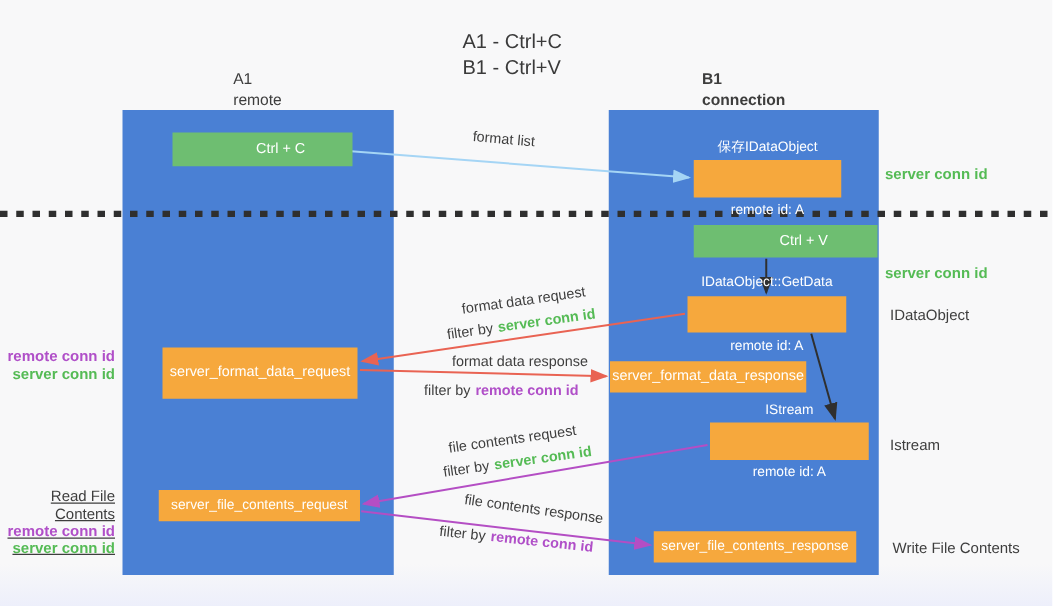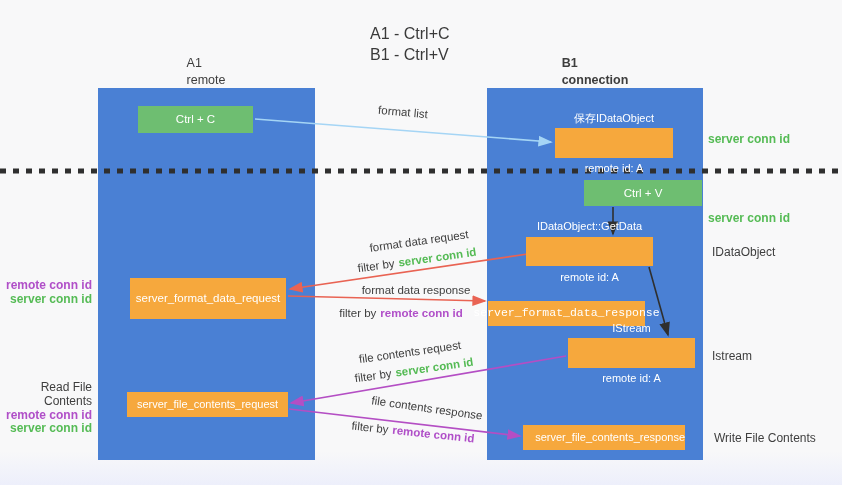--- a/index.html
+++ b/index.html
@@ -7,21 +7,21 @@
     background:linear-gradient(180deg,#f8f8f9 0%,#f8f8f9 93%,#edeffb 100%);}
   .title{position:absolute;left:370px;top:8px;font-size:16px;color:#3a3a3a;line-height:1.3;white-space:nowrap;margin-top:16px;}
   .col-header{position:absolute;top:55px;transform:translateX(-50%);
     font-size:12.5px;color:#3d3d3d;line-height:1.35;white-space:nowrap;}
   .lane{position:absolute;top:88px;height:372px;background:#4a80d4;}
   .lane-a1{left:98px;width:217px;}
   .lane-b1{left:487px;width:216px;}
   svg.overlay{position:absolute;left:0;top:0;width:842px;height:485px;pointer-events:none;}
   .node{position:absolute;display:flex;flex-direction:column;align-items:center;justify-content:center;
     color:#ffffff;font-size:11.5px;line-height:1.3;text-align:center;white-space:nowrap;}
-  .green-node{background:#6ebe71;}
+  .green-node{background:#6ebe71;padding-left:29px;}
   .orange-node{background:#f6a83d;gap:36px;}
   .lbl{position:absolute;font-size:11.5px;color:#3e3e3e;white-space:nowrap;
     transform:translate(-50%,-50%);}
   .side{position:absolute;font-size:12px;color:#3e3e3e;white-space:nowrap;}
   .green-t{color:#55bb55;font-weight:700;}
   .purple-t{color:#b04fc8;font-weight:700;}
   .left-stack{position:absolute;left:0;width:92px;text-align:right;font-size:12px;line-height:1.15;}
   .filter-prefix{margin-right:4px;}
 </style>
 </head>
@@ -81,47 +81,47 @@
 
   <div class="node green-node" style="left:138px;top:106px;width:115px;height:27px;">
     <span>Ctrl + C</span>
   </div>
 
   <div class="node orange-node" style="left:555px;top:128px;width:118px;height:30px;font-size:11px;">
     <span>保存IDataObject</span>
     <span>remote id: A</span>
   </div>
 
-  <div class="node green-node" style="left:584px;top:180px;width:118px;height:26px;">
+  <div class="node green-node" style="left:555px;top:180px;width:118px;height:26px;">
     <span>Ctrl + V</span>
   </div>
 
-  <div class="node orange-node" style="left:526px;top:237px;width:127px;height:29px;font-size:11px;">
+  <div class="node orange-node" style="left:550px;top:237px;width:127px;height:29px;font-size:11px;">
     <span>IDataObject::GetData</span>
     <span>remote id: A</span>
   </div>
 
   <div class="node orange-node" style="left:130px;top:278px;width:156px;height:41px;">
     <span>server_format_data_request</span>
   </div>
 
-  <div class="node orange-node" style="left:488px;top:301px;width:157px;height:25px;font-family:Liberation Mono, monospace;">
+  <div class="node orange-node" style="left:488px;top:289px;width:157px;height:25px;">
     <span>server_format_data_response</span>
   </div>
 
   <div class="node orange-node" style="left:568px;top:338px;width:127px;height:30px;font-size:11px;">
     <span>IStream</span>
     <span>remote id: A</span>
   </div>
 
   <div class="node orange-node" style="left:127px;top:392px;width:161px;height:25px;font-size:11px;">
     <span>server_file_contents_request</span>
   </div>
 
-  <div class="node orange-node" style="left:523px;top:425px;width:162px;height:25px;font-size:11px;align-items:flex-end;">
+  <div class="node orange-node" style="left:523px;top:425px;width:162px;height:25px;font-size:11px;">
     <span>server_file_contents_response</span>
   </div>
 
   <div class="lbl" style="left:403px;top:112px;transform:translate(-50%,-50%) rotate(5deg);">format list</div>
 
   <div class="lbl" style="left:419px;top:241px;transform:translate(-50%,-50%) rotate(-8deg);">format data request</div>
   <div class="lbl" style="left:417px;top:260px;transform:translate(-50%,-50%) rotate(-8deg);">
     <span class="filter-prefix">filter by</span><span class="green-t">server conn id</span>
   </div>
 
@@ -144,19 +144,19 @@
   <div class="side green-t" style="left:708px;top:211px;">server conn id</div>
   <div class="side" style="left:712px;top:245px;">IDataObject</div>
   <div class="side" style="left:712px;top:349px;">Istream</div>
   <div class="side" style="left:714px;top:431px;">Write File Contents</div>
 
   <div class="left-stack" style="top:279px;">
     <div class="purple-t">remote conn id</div>
     <div class="green-t">server conn id</div>
   </div>
 
-  <div class="left-stack" style="top:381px;color:#3e3e3e;">
+  <div class="left-stack" style="top:391px;color:#3e3e3e;text-decoration:underline;">
     <div>Read File Contents</div>
     <div class="purple-t">remote conn id</div>
     <div class="green-t">server conn id</div>
   </div>
 
 </div>
 
 </body></html>

